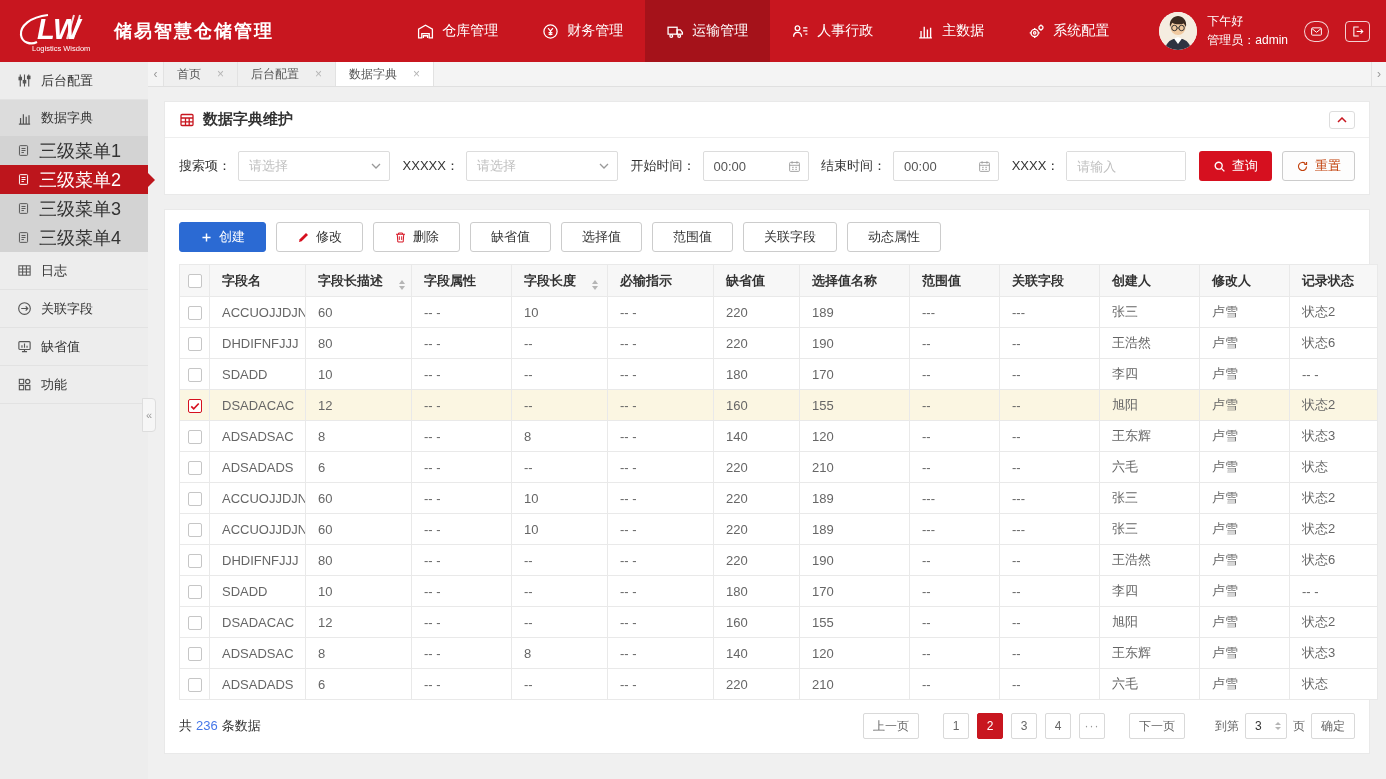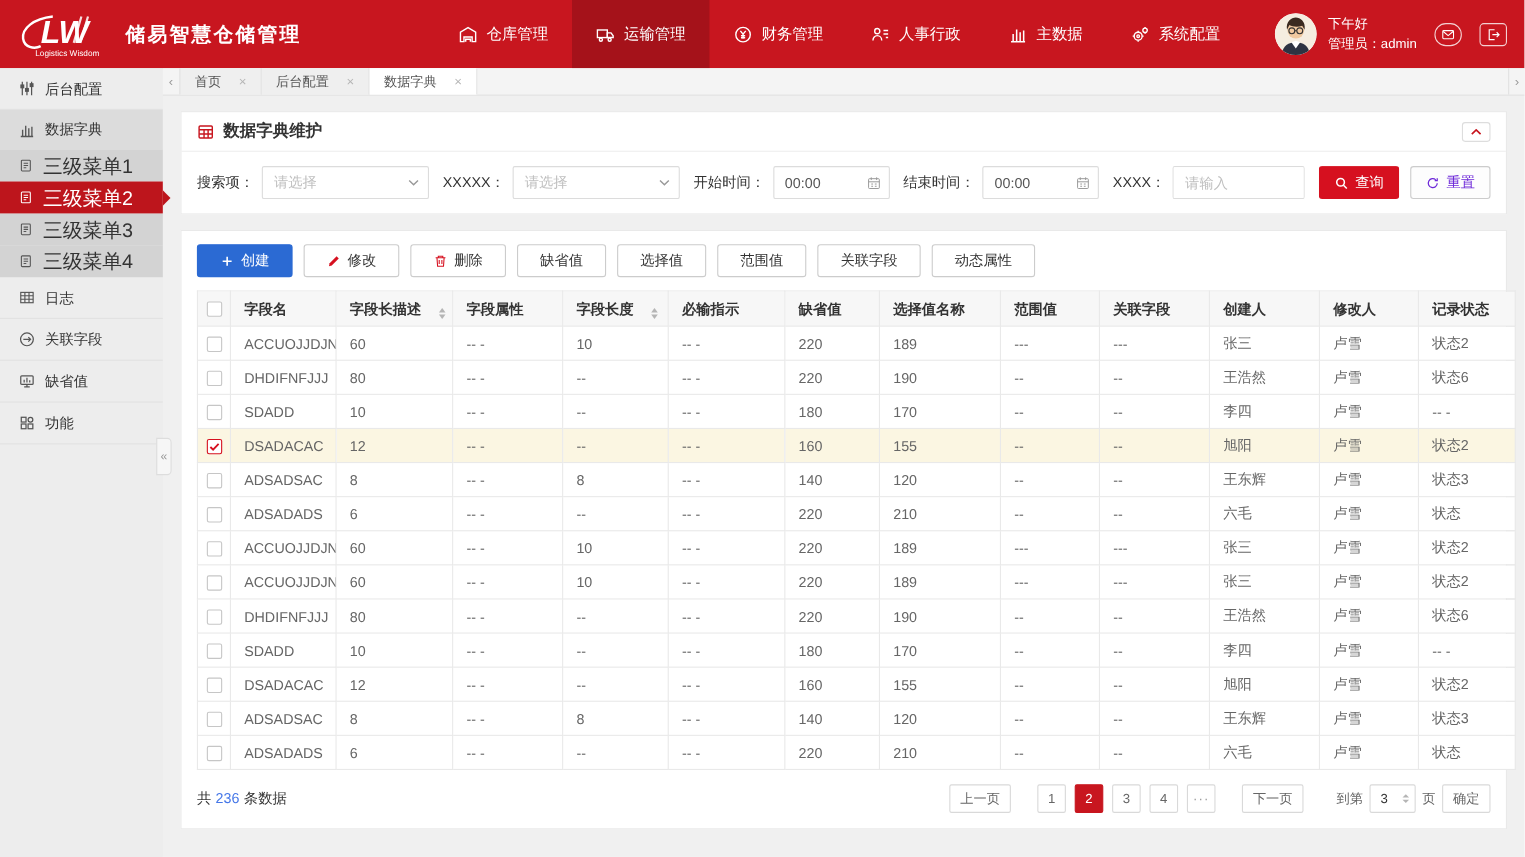--- a/index.html
+++ b/index.html
@@ -67,21 +67,21 @@
   .control .chev{position:absolute;right:8px;width:10px;height:6px;color:#999}
   .control.time{width:106px;padding:0 26px 0 10px;color:#555}
   .control .cal{position:absolute;right:7px;width:13px;height:13px;color:#999}
   .control.text{width:120px}
   .control.text input{border:none;width:100%;height:100%;padding:0 10px;font-size:13px;color:#555}
   .control.text input::placeholder{color:#bfbfbf}
   .filter-actions{display:flex;gap:10px}
   .btn{height:30px;border-radius:3px;font-size:13px;display:inline-flex;align-items:center;gap:6px;padding:0 13px;border:1px solid transparent}
   .btn .ic{width:13px;height:13px}
   .btn.red{background:#d6101f;color:#fff}
-  .btn.ghost{background:#fdfdfd;border-color:#ccc;color:#6d28d9}
+  .btn.ghost{background:#fdfdfd;border-color:#ccc;color:#c2410c}
 
   .panel2{margin-top:14px;padding:12px 14px 14px}
   .toolbar{display:flex;gap:10px;margin-bottom:12px}
   .tb-btn{height:30px;padding:0 20px;border-radius:3px;border:1px solid #ccc;background:#fff;color:#333;font-size:13px;display:inline-flex;align-items:center;gap:6px}
   .tb-btn .ic{width:13px;height:13px}
   .tb-btn .red-ic{color:#d6101f}
   .tb-btn.primary{background:#2b6ad3;border-color:#2b6ad3;color:#fff}
 
   table{width:100%;border-collapse:collapse;table-layout:fixed;border:1px solid #e3e3e3}
   th,td{border:1px solid #e9e9e9;white-space:nowrap;overflow:hidden;text-align:left}
@@ -128,39 +128,39 @@
   <nav class="nav">
       <div class="nav-item">
         <span class="ic">
           <svg viewBox="0 0 16 16" fill="none" stroke="currentColor" stroke-width="1.2">
             <path d="M1.5 14V5.8L8 2l6.5 3.8V14h-3v-4H4.5v4z"></path>
             <path d="M6 14v-2h4v2"></path>
           </svg>
         </span>
         <span>仓库管理</span>
       </div>
+      <div class="nav-item">
+        <span class="ic">
+          <svg viewBox="0 0 16 16" fill="none" stroke="currentColor" stroke-width="1.2">
+            <circle cx="8" cy="8" r="6.2"></circle>
+            <path d="M5.7 4.8L8 7.6l2.3-2.8M8 7.6v4M6.2 9h3.6M6.2 10.6h3.6"></path>
+          </svg>
+        </span>
+        <span>财务管理</span>
+      </div>
       <div class="nav-item active">
         <span class="ic">
           <svg viewBox="0 0 16 16" fill="none" stroke="currentColor" stroke-width="1.2">
             <rect x="1" y="4" width="8.5" height="6.5"></rect>
             <path d="M9.5 6.5h3.2L14.5 9v1.5H9.5z"></path>
             <circle cx="4" cy="12.3" r="1.3"></circle>
             <circle cx="11.5" cy="12.3" r="1.3"></circle>
           </svg>
         </span>
         <span>运输管理</span>
-      </div>
-      <div class="nav-item">
-        <span class="ic">
-          <svg viewBox="0 0 16 16" fill="none" stroke="currentColor" stroke-width="1.2">
-            <circle cx="8" cy="8" r="6.2"></circle>
-            <path d="M5.7 4.8L8 7.6l2.3-2.8M8 7.6v4M6.2 9h3.6M6.2 10.6h3.6"></path>
-          </svg>
-        </span>
-        <span>财务管理</span>
       </div>
       <div class="nav-item">
         <span class="ic">
           <svg viewBox="0 0 16 16" fill="none" stroke="currentColor" stroke-width="1.2">
             <circle cx="5.2" cy="5" r="2.2"></circle>
             <path d="M1.5 13c0-2.6 1.7-4.2 3.7-4.2S9 10.4 9 13"></path>
             <path d="M10.5 4.5h4M10.5 7.5h4M12.5 10.5h2"></path>
           </svg>
         </span>
         <span>人事行政</span>

